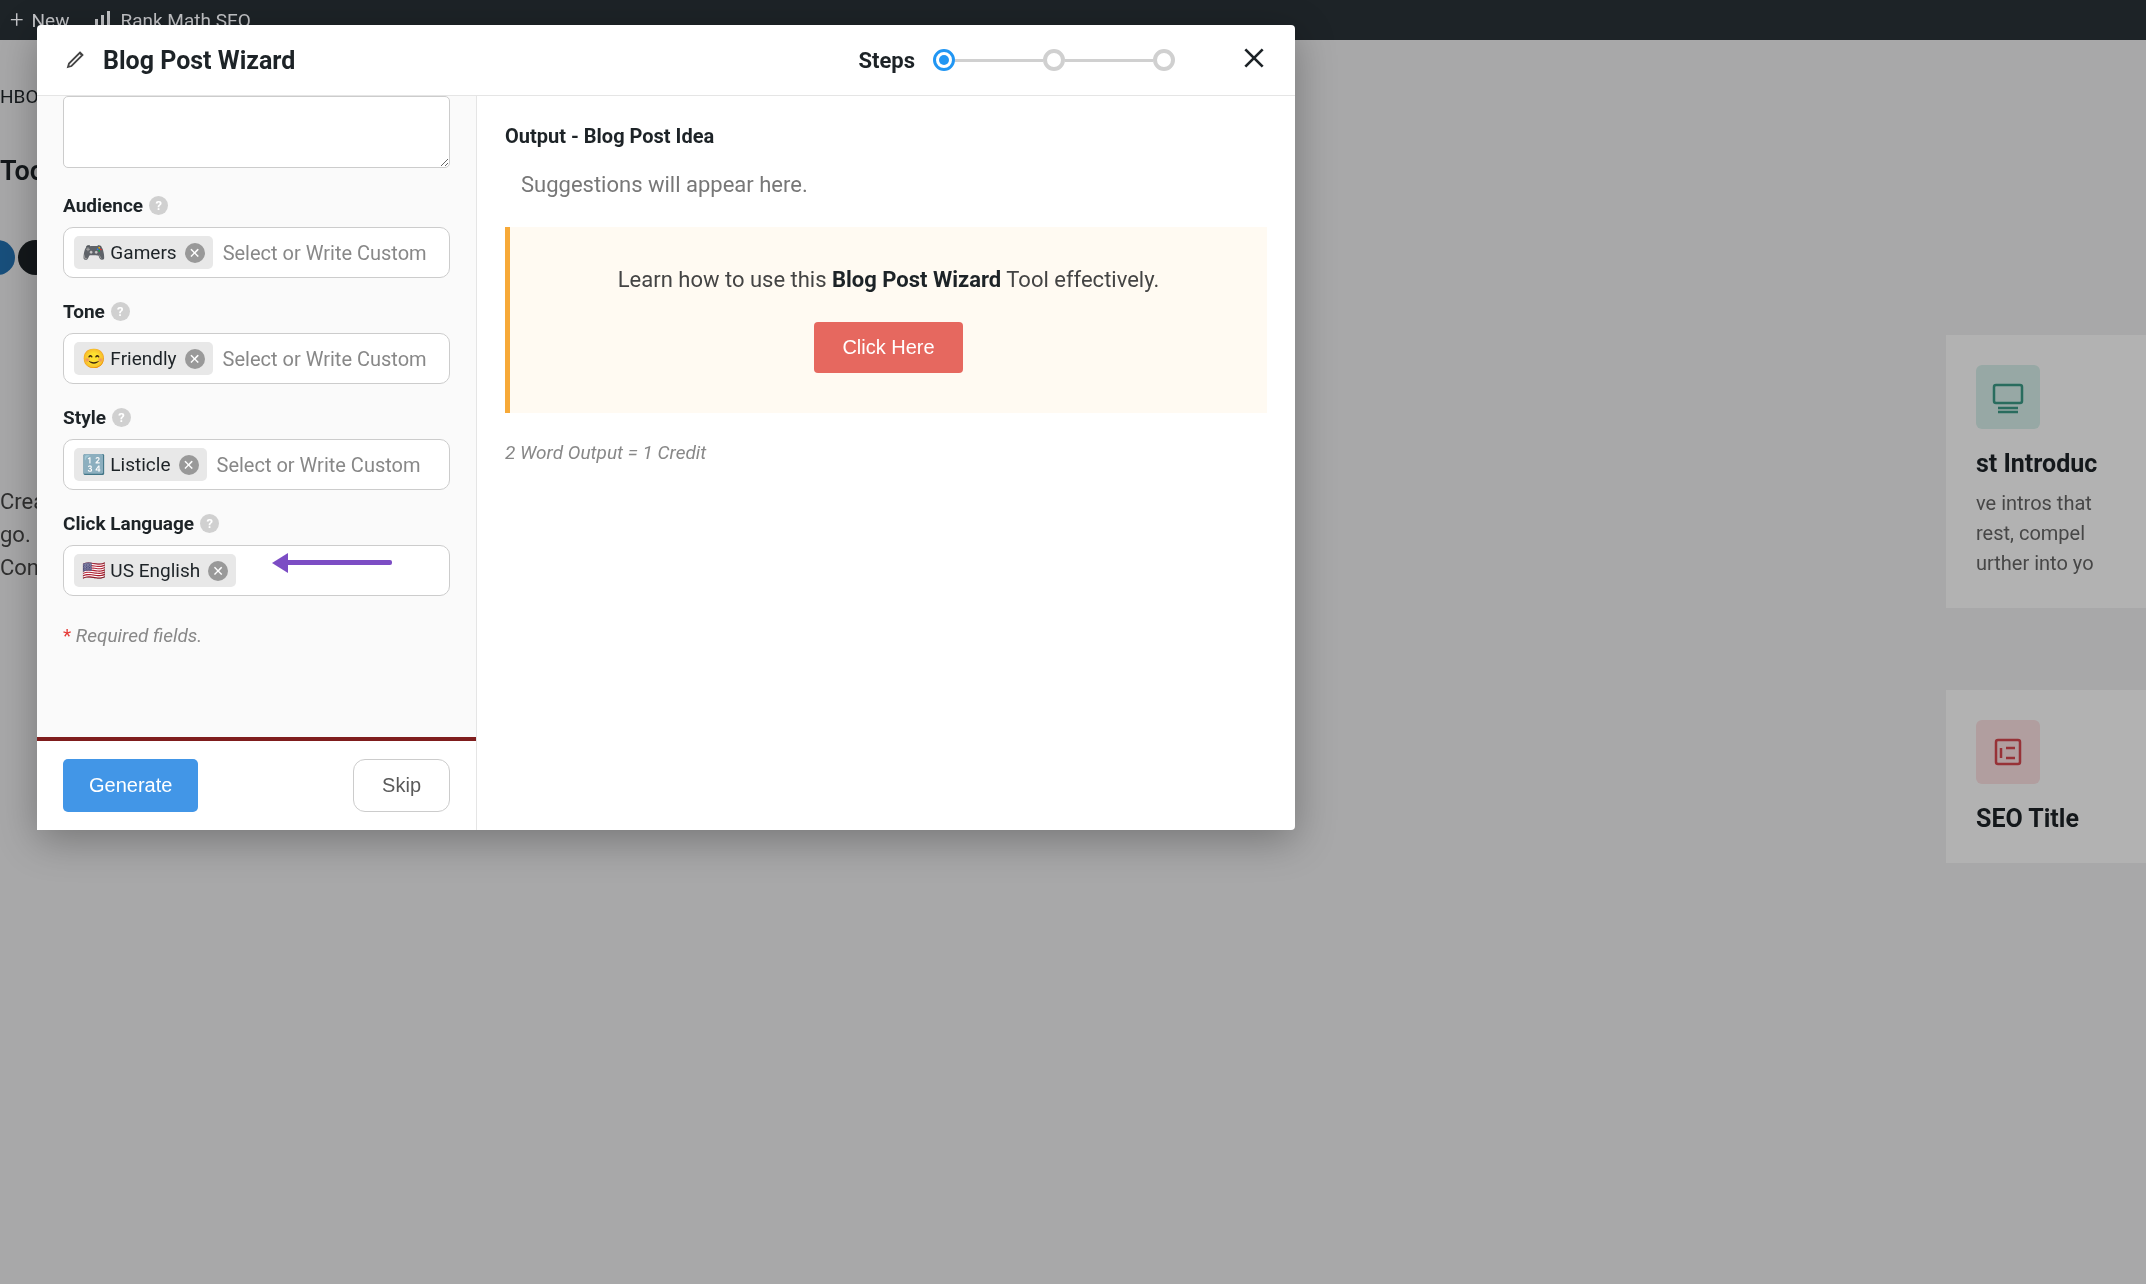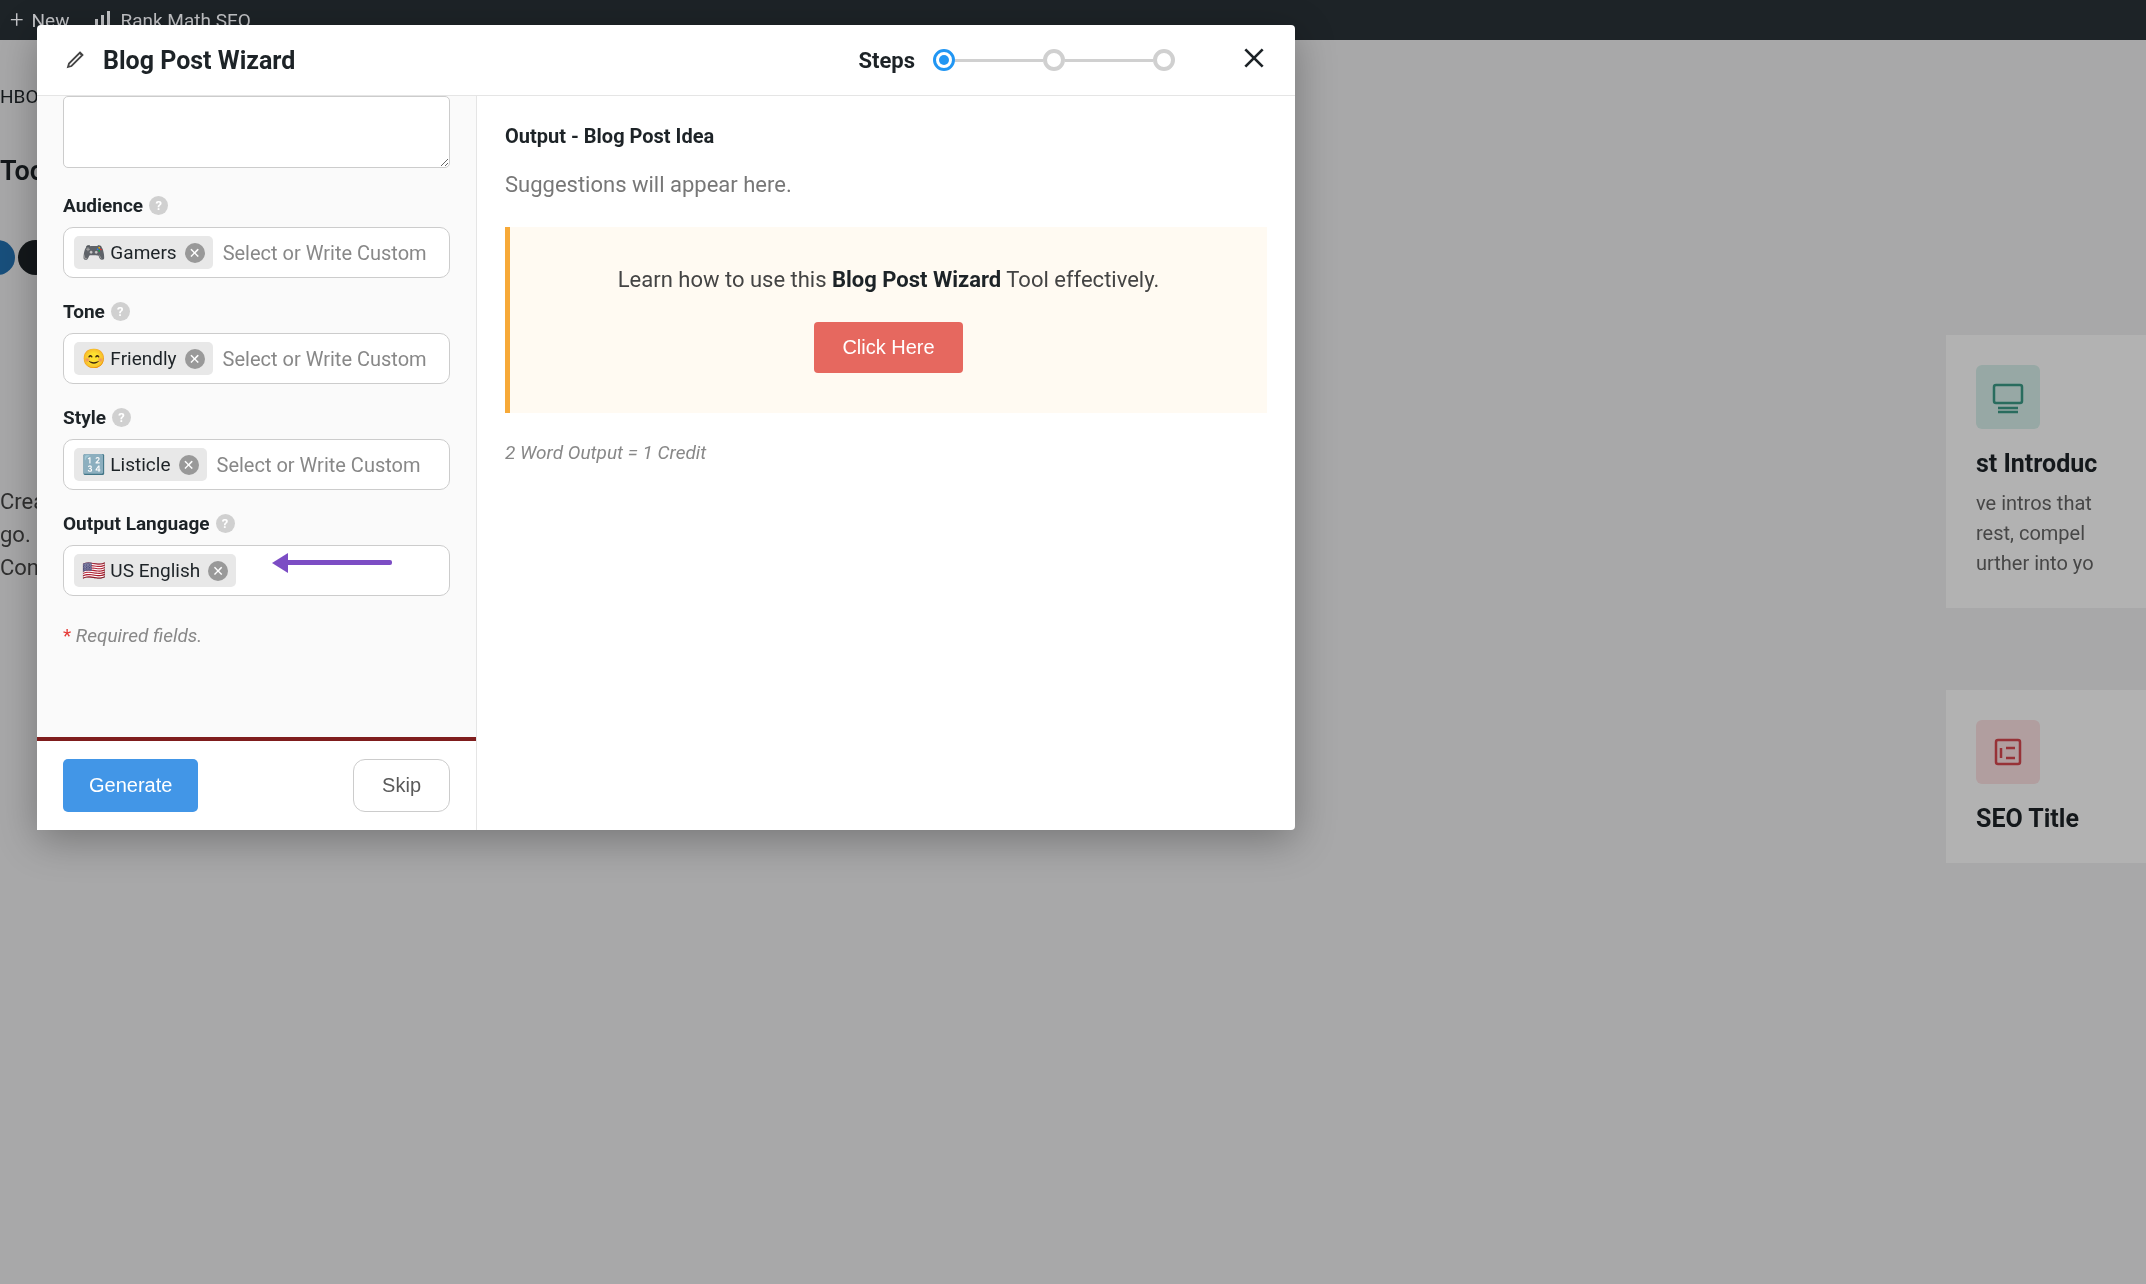--- a/index.html
+++ b/index.html
@@ -45,21 +45,21 @@
 .tag-placeholder { color: #888; font-size: 20px; }
 
 .required-note { margin-top: 28px; margin-bottom: 20px; font-size: 19px; font-style: italic; color: #888; }
 .required-note .asterisk { color: #e53935; font-style: normal; }
 
 .btn-primary { background: #4296e7; color: #fff; border: none; border-radius: 5px; padding: 14px 26px; font-size: 20px; font-weight: 500; cursor: pointer; }
 .btn-secondary { background: #fff; color: #5a5a5a; border: 1px solid #ccc; border-radius: 12px; padding: 14px 28px; font-size: 20px; cursor: pointer; }
 
 .right-panel { flex: 1; padding: 28px; overflow-y: auto; }
 .output-title { font-size: 20px; font-weight: 700; color: #1d2327; margin-bottom: 24px; }
-.suggestions-text { font-size: 22px; color: #777; margin-bottom: 30px; }
+.suggestions-text { font-size: 22px; color: #777; margin-bottom: 30px; margin-left: 16px; }
 
 .info-box { border-left: 5px solid #f7a938; background: #fffaf2; padding: 40px 30px; text-align: center; margin-bottom: 28px; }
 .info-text { font-size: 22px; color: #444; margin-bottom: 30px; }
 .info-text strong { font-weight: 700; color: #1d2327; }
 .btn-red { background: #e6685f; color: #fff; border: none; border-radius: 4px; padding: 14px 28px; font-size: 20px; cursor: pointer; }
 
 .credit-note { font-size: 19px; font-style: italic; color: #888; }
 
 .arrow { position: absolute; top: 535px; left: 245px; }
 .arrow-line { width: 110px; height: 5px; background: #7c4dc4; border-radius: 2px; }
@@ -205,21 +205,21 @@
             <span class="tag">
               <span>🔢 Listicle</span>
               <span class="tag-remove">✕</span>
             </span>
             <span class="tag-placeholder">Select or Write Custom</span>
           </div>
         </div>
 
         <div class="field-group">
           <div class="field-label">
-            <span>Output Language</span>
+            <span>Click Language</span>
             <span class="help-icon">?</span>
           </div>
           <div class="tag-input">
             <span class="tag">
               <span>🇺🇸 US English</span>
               <span class="tag-remove">✕</span>
             </span>
           </div>
         </div>
 

